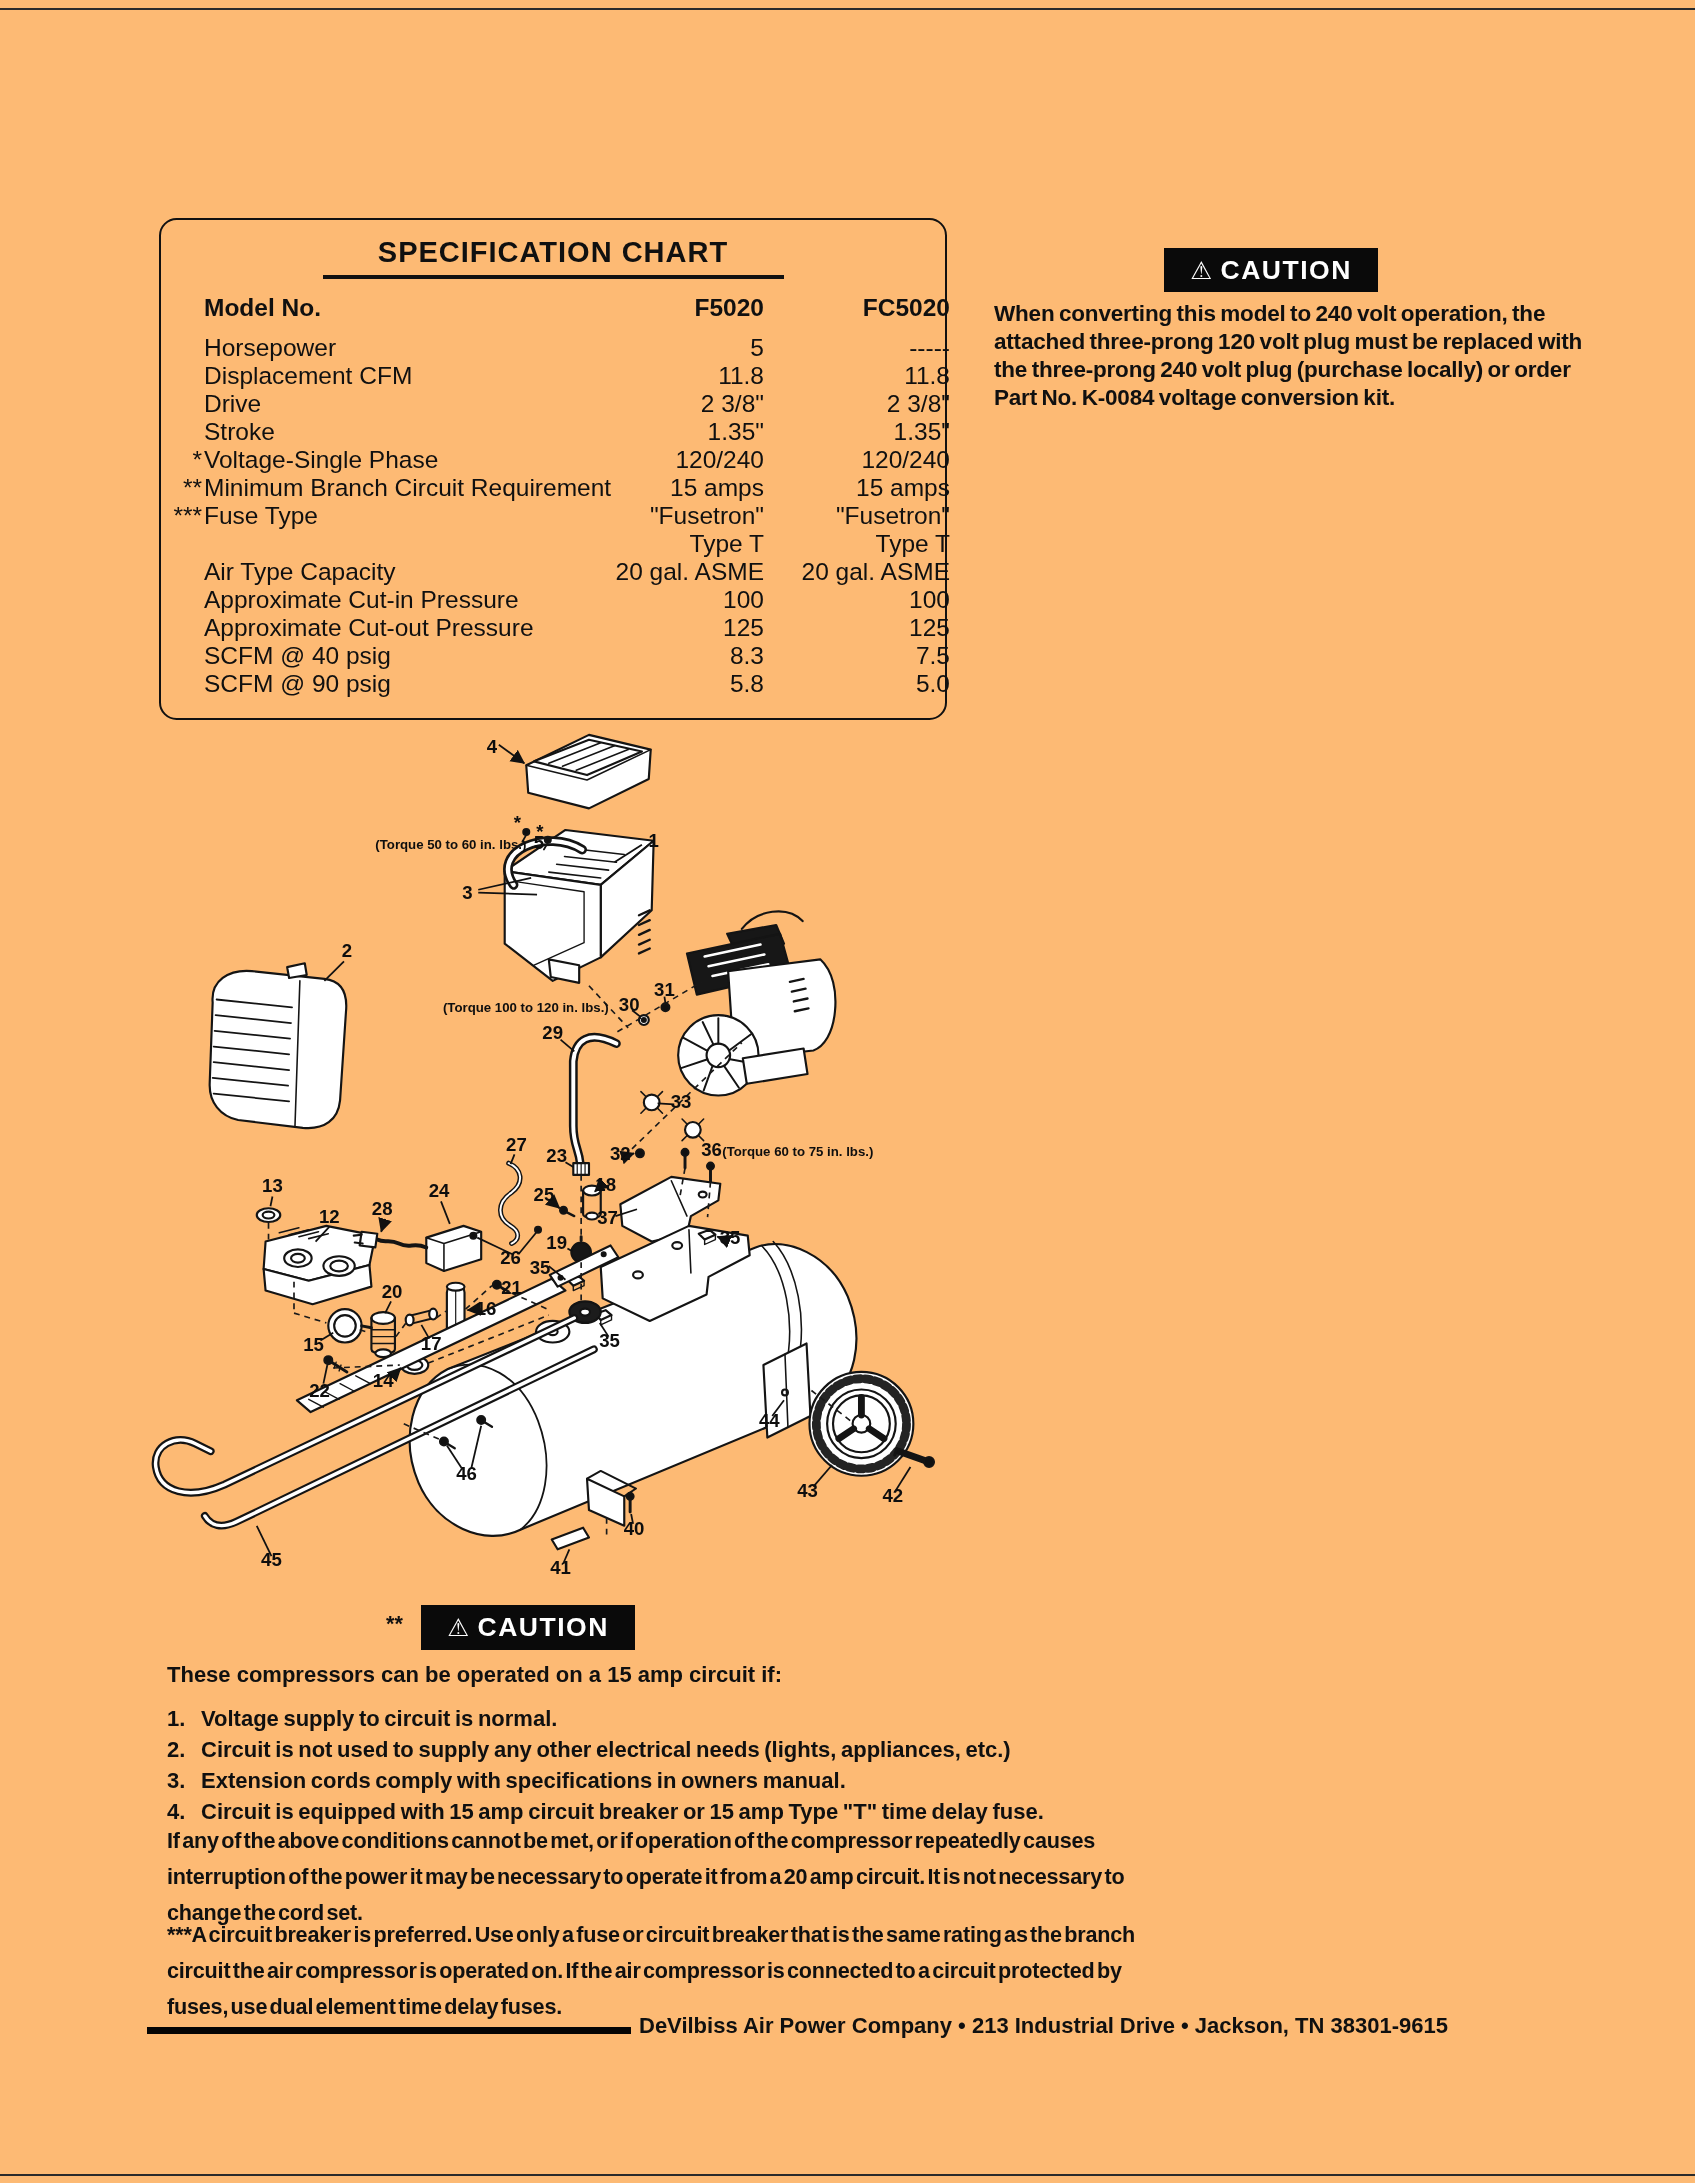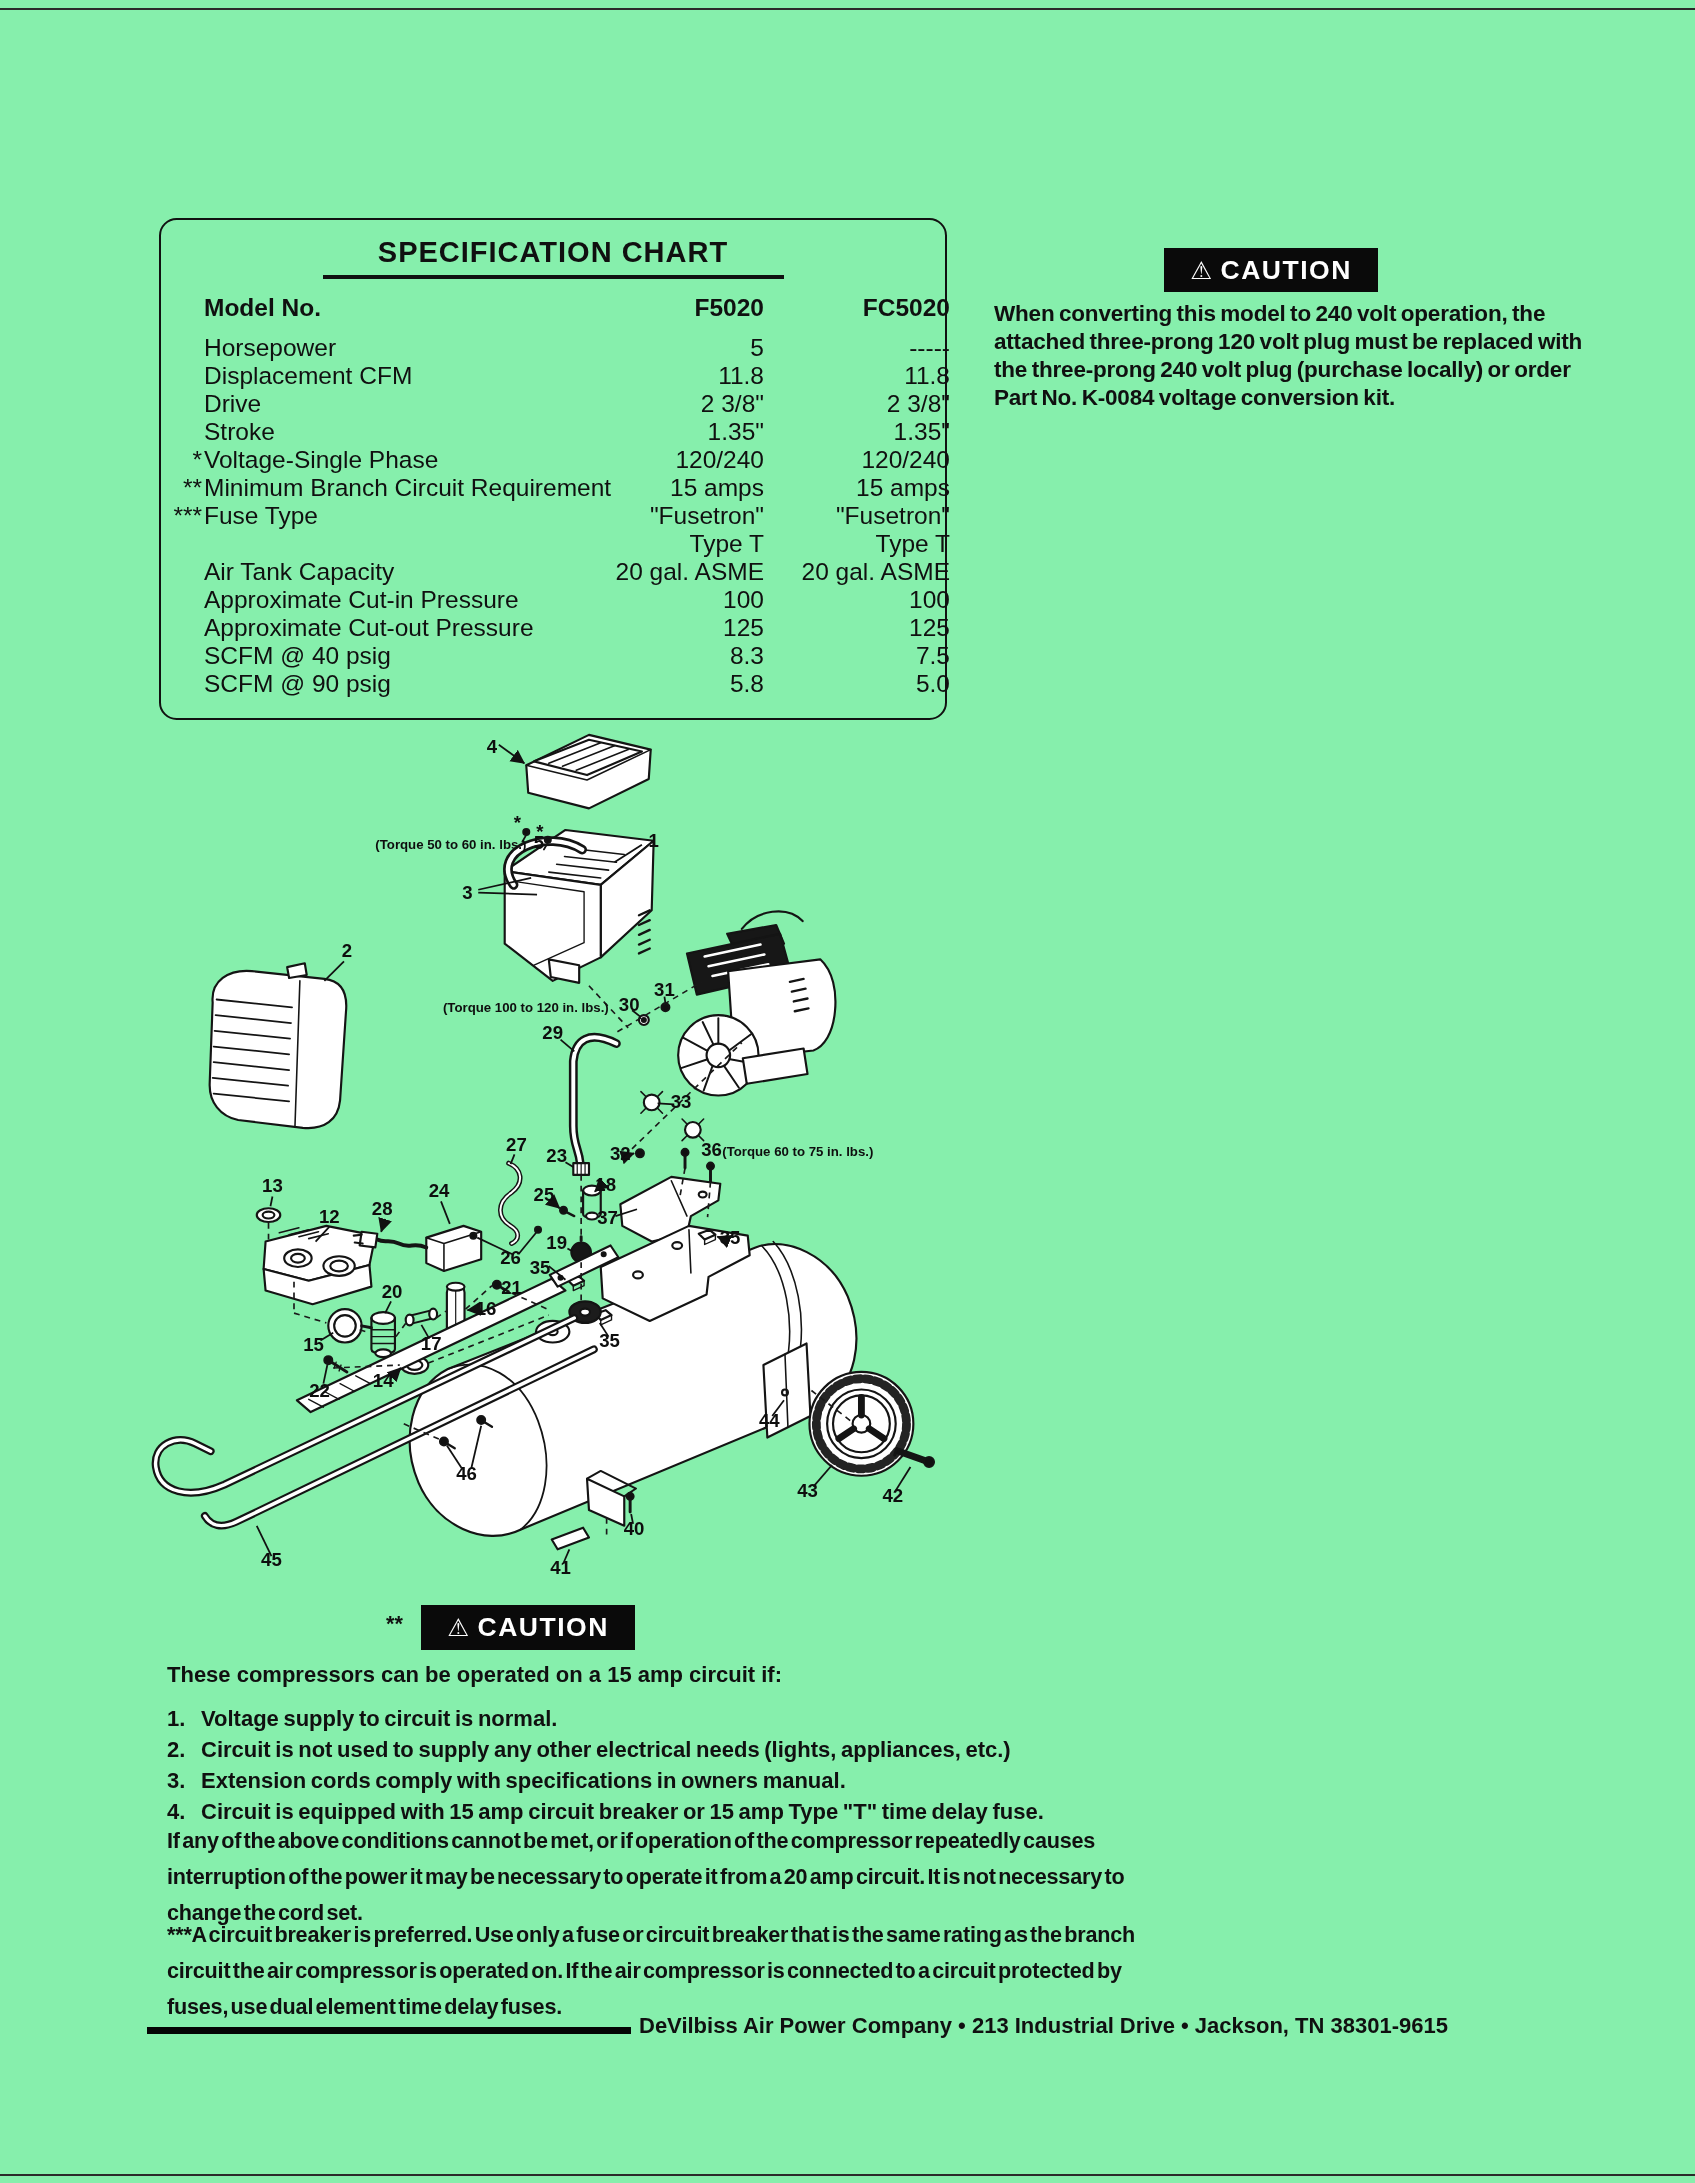--- a/index.html
+++ b/index.html
@@ -1,16 +1,16 @@
 <!DOCTYPE html>
 <html><head>
 <meta charset="utf-8">
 <style>
   html,body{margin:0;padding:0;background:#e8e8e8;}
-  #page{position:relative;width:1696px;height:2184px;background:#86efac;overflow:hidden;
+  #page{position:relative;width:1696px;height:2184px;background:#fdba74;overflow:hidden;
         font-family:"Liberation Sans",sans-serif;color:#101010;}
   .scanline{position:absolute;left:0;width:100%;height:2px;background:#2a2a2a;}
 
   
   #spec-chart{position:absolute;left:159px;top:218px;width:784px;height:498px;
               border:2.9px solid #111;border-radius:17.6px;}
   #spec-title{position:absolute;top:15.7px;left:0;right:0;text-align:center;
               font-weight:700;font-size:29px;letter-spacing:1px;}
   #spec-underline{position:absolute;top:55px;left:162px;width:461px;height:3.9px;background:#111;}
   .spec-row{position:relative;height:28px;font:400 24.5px/28px "Liberation Sans",sans-serif;color:#101010;}
@@ -111,21 +111,21 @@
           <span class="v2">"Fusetron"</span>
         </div>
         <div class="spec-row">
           <span class="pre"></span>
           <span class="lab"></span>
           <span class="v1">Type T</span>
           <span class="v2">Type T</span>
         </div>
         <div class="spec-row">
           <span class="pre"></span>
-          <span class="lab">Air Tank Capacity</span>
+          <span class="lab">Air Type Capacity</span>
           <span class="v1">20 gal. ASME</span>
           <span class="v2">20 gal. ASME</span>
         </div>
         <div class="spec-row">
           <span class="pre"></span>
           <span class="lab">Approximate Cut-in Pressure</span>
           <span class="v1">100</span>
           <span class="v2">100</span>
         </div>
         <div class="spec-row">

